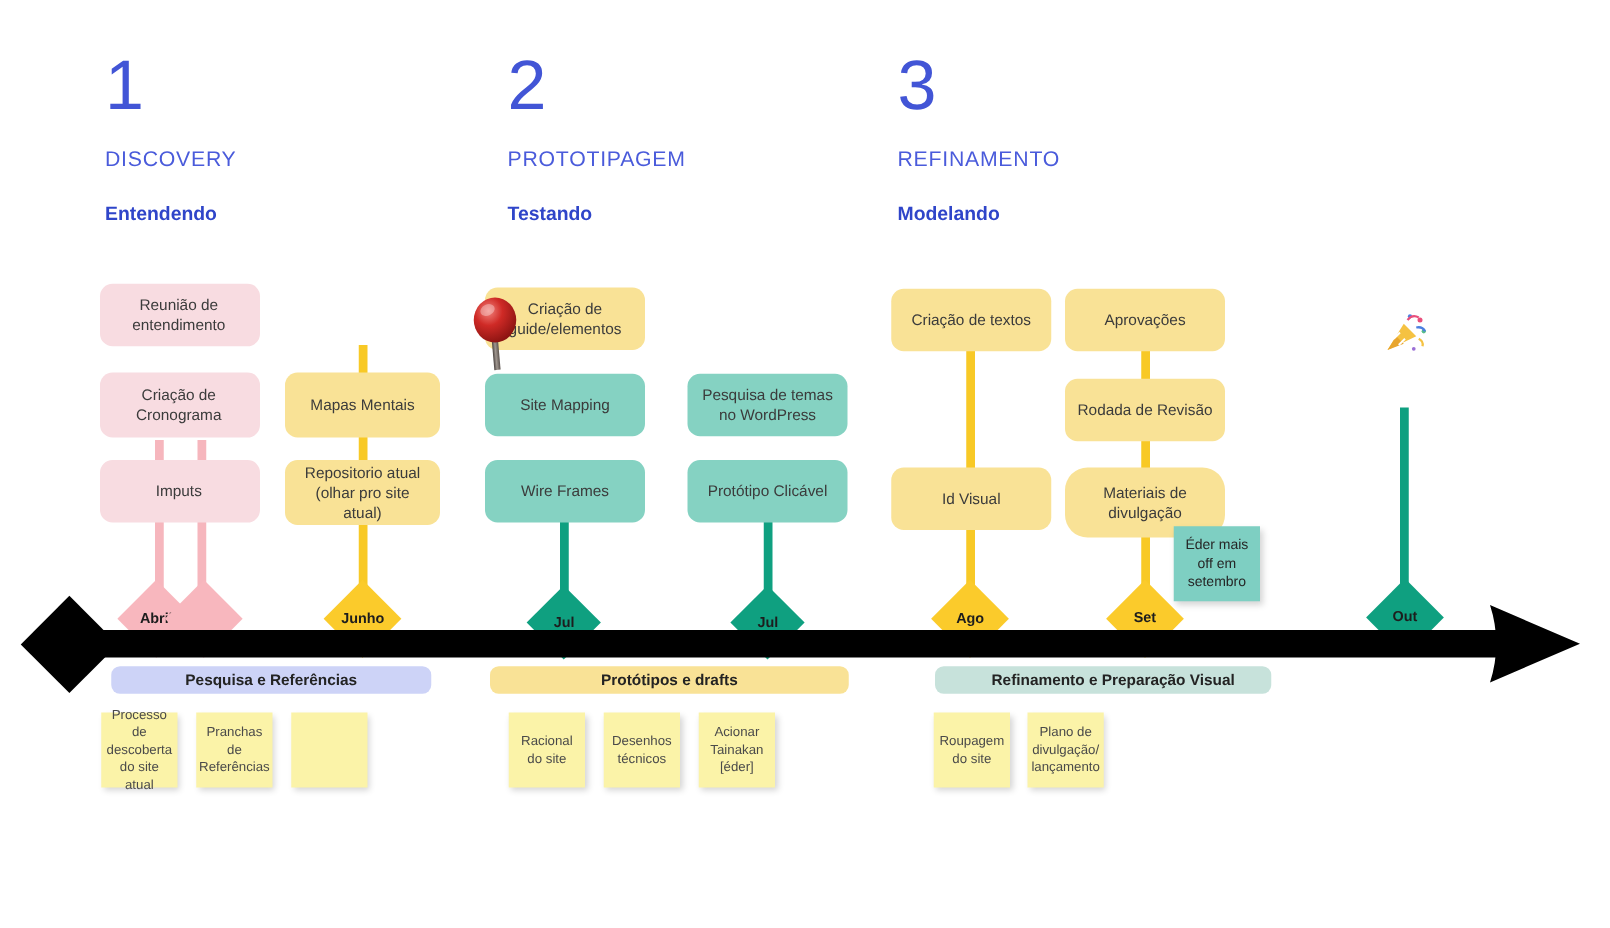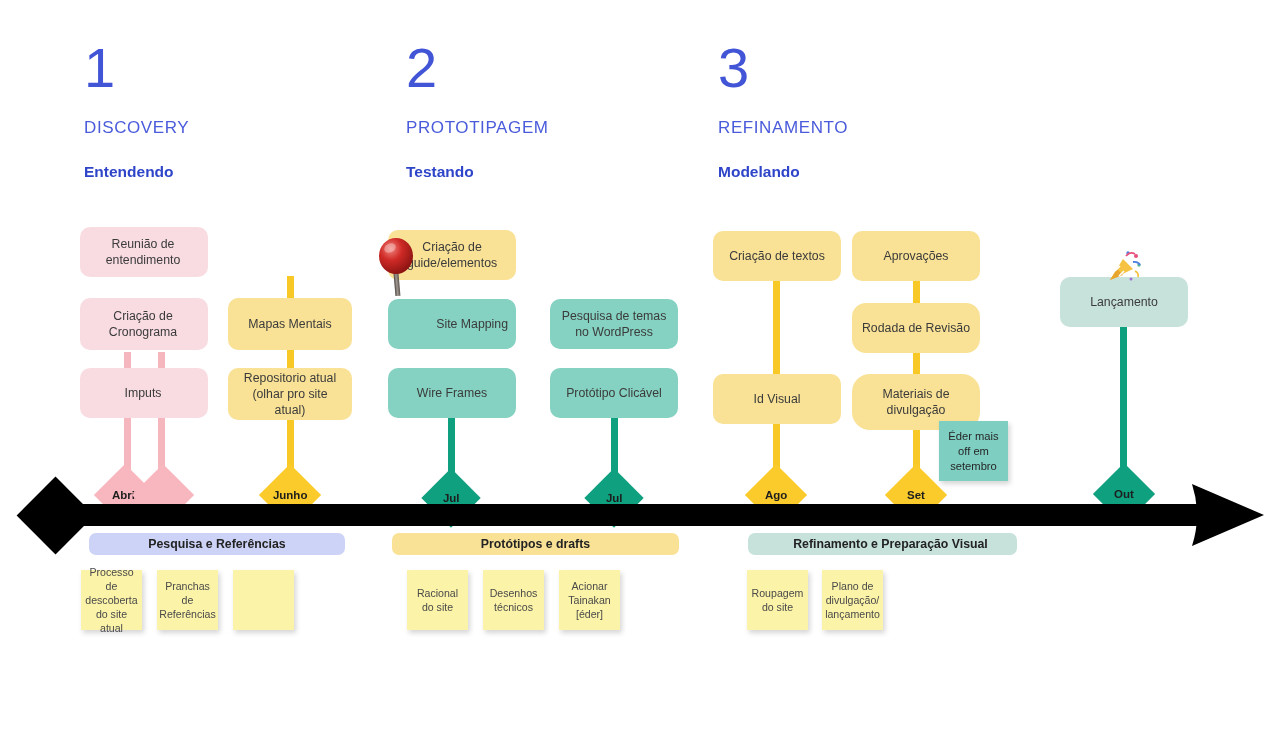--- a/index.html
+++ b/index.html
@@ -207,21 +207,21 @@
   <div class="card yellow" style="left:228px; top:298px; width:124px; height:52px;">
     <span>Mapas Mentais</span>
   </div>
   <div class="card yellow" style="left:228px; top:368px; width:124px; height:52px;">
     <span>Repositorio atual (olhar pro site atual)</span>
   </div>
 
   <div class="card yellow" style="left:388px; top:230px; width:128px; height:50px;">
     <span>Criação de guide/elementos</span>
   </div>
-  <div class="card teal" style="left:388px; top:299px; width:128px; height:50px;justify-content:flex-end;">
+  <div class="card teal" style="left:388px; top:299px; width:128px; height:50px;">
     <span>Site Mapping</span>
   </div>
   <div class="card teal" style="left:388px; top:368px; width:128px; height:50px;border-radius:10px;">
     <span>Wire Frames</span>
   </div>
 
   <div class="card teal" style="left:550px; top:299px; width:128px; height:50px;">
     <span>Pesquisa de temas no WordPress</span>
   </div>
   <div class="card teal" style="left:550px; top:368px; width:128px; height:50px;">
@@ -231,30 +231,27 @@
   <div class="card yellow" style="left:713px; top:231px; width:128px; height:50px;">
     <span>Criação de textos</span>
   </div>
   <div class="card yellow" style="left:713px; top:374px; width:128px; height:50px;">
     <span>Id Visual</span>
   </div>
 
   <div class="card yellow" style="left:852px; top:231px; width:128px; height:50px;">
     <span>Aprovações</span>
   </div>
-  <div class="card yellow" style="left:852px; top:303px; width:128px; height:50px;border-radius:14px;">
+  <div class="card yellow" style="left:852px; top:303px; width:128px; height:50px;">
     <span>Rodada de Revisão</span>
   </div>
   <div class="card yellow" style="left:852px; top:374px; width:128px; height:56px;border-radius:18px;">
     <span>Materiais de divulgação</span>
   </div>
 
-  <div class="card mint" style="left:1060px; top:277px; width:128px; height:50px;">
-    <span>Lançamento</span>
-  </div>
 
   <div id="pin-icon" style="left:378px; top:236px;">
     <svg width="44" height="62" viewBox="0 0 44 62" xmlns="http://www.w3.org/2000/svg">
       <defs>
         <radialGradient id="pinBall" cx="35%" cy="30%" r="72%">
           <stop offset="0%" stop-color="#f2837d"></stop>
           <stop offset="45%" stop-color="#cf2a26"></stop>
           <stop offset="100%" stop-color="#8d1412"></stop>
         </radialGradient>
         <linearGradient id="pinNeedle" x1="0" y1="0" x2="1" y2="0">

